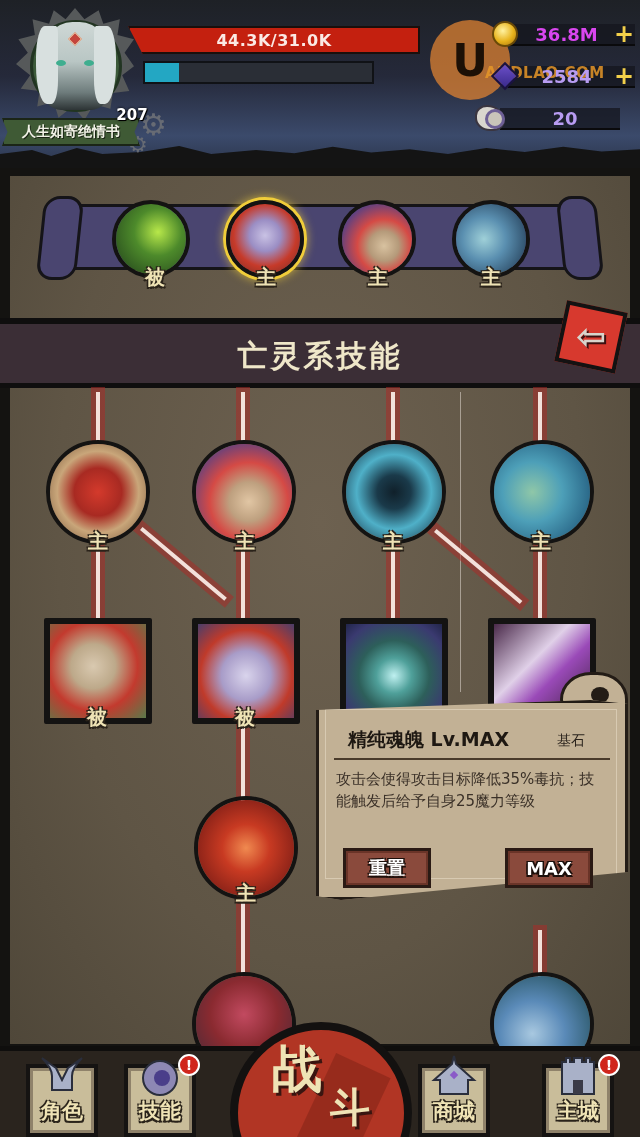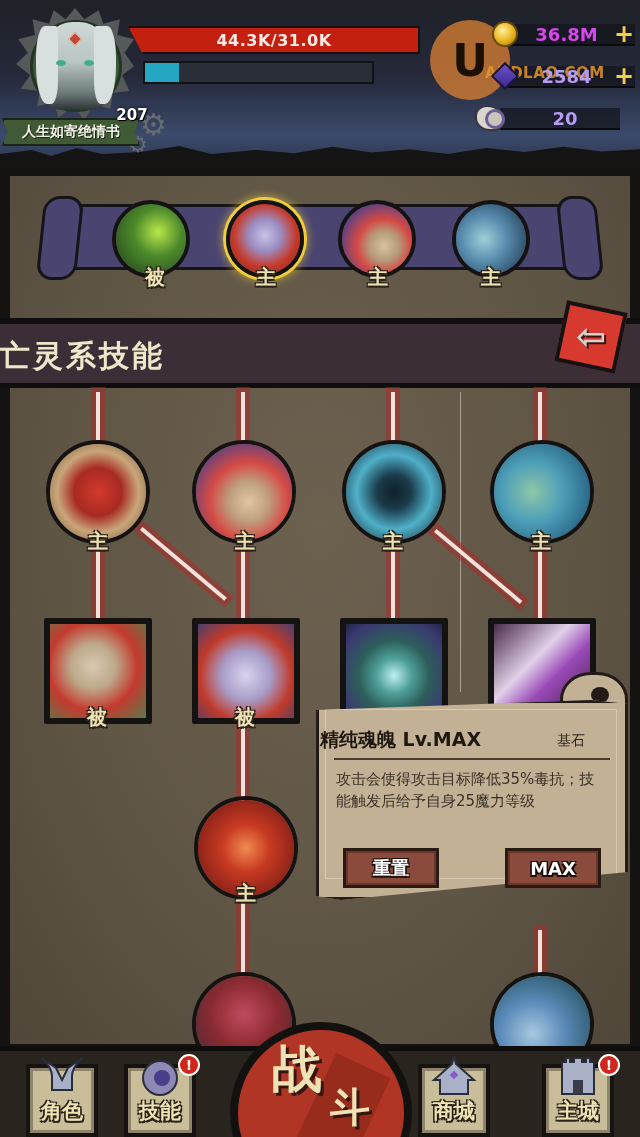--- a/index.html
+++ b/index.html
@@ -76,40 +76,40 @@
   .node { position: absolute; border-radius: 50%; border: 4px solid #141312; overflow: hidden; }
   .node.sq { border-radius: 2px; border-width: 6px; }
   .node.selected { box-shadow: 0 0 0 3px #f0cd3a, 0 0 10px 3px rgba(240,205,58,0.7); }
   .node-art { position: absolute; inset: 0; }
   .node-tag { position: absolute; color: #efe3b5; font-weight: bold; font-size: 20px; text-align: center; width: 40px;
     text-shadow: -1.5px -1.5px 0 #2a231a, 1.5px -1.5px 0 #2a231a, -1.5px 1.5px 0 #2a231a, 1.5px 1.5px 0 #2a231a; }
 
   
   .section-band { position: absolute; left: 0; top: 318px; width: 640px; height: 70px; background: #3b2e36;
     border-top: 6px solid #0f0e0e; border-bottom: 5px solid #0f0e0e; }
-  .section-title { position: absolute; left: 0; right: 0; top: 12px; color: #efe7c9; font-weight: bold; font-size: 30px; letter-spacing: 3px; }
+  .section-title { position: absolute; left: 0; right: 0; top: 12px; text-align: center; color: #efe7c9; font-weight: bold; font-size: 30px; letter-spacing: 3px; }
   .back-btn { position: absolute; left: 560px; top: 306px; width: 62px; height: 62px; background: #d7392e;
     border: 4px solid #141212; transform: rotate(12deg); display: flex; align-items: center; justify-content: center; }
   .back-arrow { color: #d8d4cc; font-size: 36px; font-weight: bold; transform: rotate(-12deg); line-height: 1; text-shadow: 2px 2px 0 #3a1010; }
 
   
   .link { position: absolute; width: 4px; background: #f3e1db; box-shadow: 0 0 0 5px rgba(170,44,40,0.55); }
   .link.diag { transform-origin: top left; }
 
   
   .tooltip { position: absolute; left: 316px; top: 700px; width: 312px; height: 200px; background: #c2b195;
     border: 3px solid #231c16; clip-path: polygon(0 5%, 88% 0, 100% 2%, 100% 86%, 8% 100%, 0 98%); }
   .tooltip-inner { position: absolute; left: 6px; top: 6px; right: 8px; bottom: 18px; border: 1px solid #e6dbc6; opacity: 0.6; }
   .tooltip-horn { position: absolute; left: 560px; top: 672px; width: 68px; height: 60px; background: #c2b195; border: 3px solid #231c16; border-radius: 50% 50% 30% 60%; }
   .tooltip-horn::after { content: ""; position: absolute; left: 28px; top: 12px; width: 18px; height: 16px; border-radius: 50%; background: #231c16; }
-  .tt-title { position: absolute; left: 320px; top: 727px; color: #1e1812; font-weight: bold; font-size: 19px; }
+  .tt-title { position: absolute; left: 348px; top: 727px; color: #1e1812; font-weight: bold; font-size: 19px; }
   .tt-tag { position: absolute; left: 557px; top: 732px; color: #2a231c; font-size: 14px; }
   .tt-rule { position: absolute; left: 334px; top: 758px; width: 276px; height: 2px; background: #4a3b2b; }
   .tt-desc { position: absolute; left: 336px; top: 768px; width: 272px; color: #3b3128; font-size: 15px; line-height: 22px; }
-  .tt-btn { position: absolute; top: 848px; width: 96px; height: 40px; background: #8a4a3c; border: 3px solid #2a1a14;
+  .tt-btn { position: absolute; top: 848px; width: 88px; height: 40px; background: #8a4a3c; border: 3px solid #2a1a14;
     display: flex; align-items: center; justify-content: center; color: #fff; font-weight: bold; font-size: 18px;
     text-shadow: -1.5px -1.5px 0 #1b0f0b, 1.5px -1.5px 0 #1b0f0b, -1.5px 1.5px 0 #1b0f0b, 1.5px 1.5px 0 #1b0f0b;
     box-shadow: inset 0 0 0 2px #6a3428; }
 
   
   .bottom-nav { position: absolute; left: 0; top: 1046px; width: 640px; height: 91px; background: #2a241e; border-top: 5px solid #0f0e0d; }
   .nav-btn { position: absolute; top: 1064px; width: 72px; height: 73px; background: #c9bd9a; border: 4px solid #151312;
     box-shadow: inset 0 0 0 3px #8f826a; }
   .nav-icon { position: absolute; left: 50%; transform: translateX(-50%); top: -14px; width: 48px; height: 44px; }
   .nav-label { position: absolute; left: 0; right: 0; bottom: 8px; text-align: center; color: #efe3b5; font-weight: bold; font-size: 21px;

